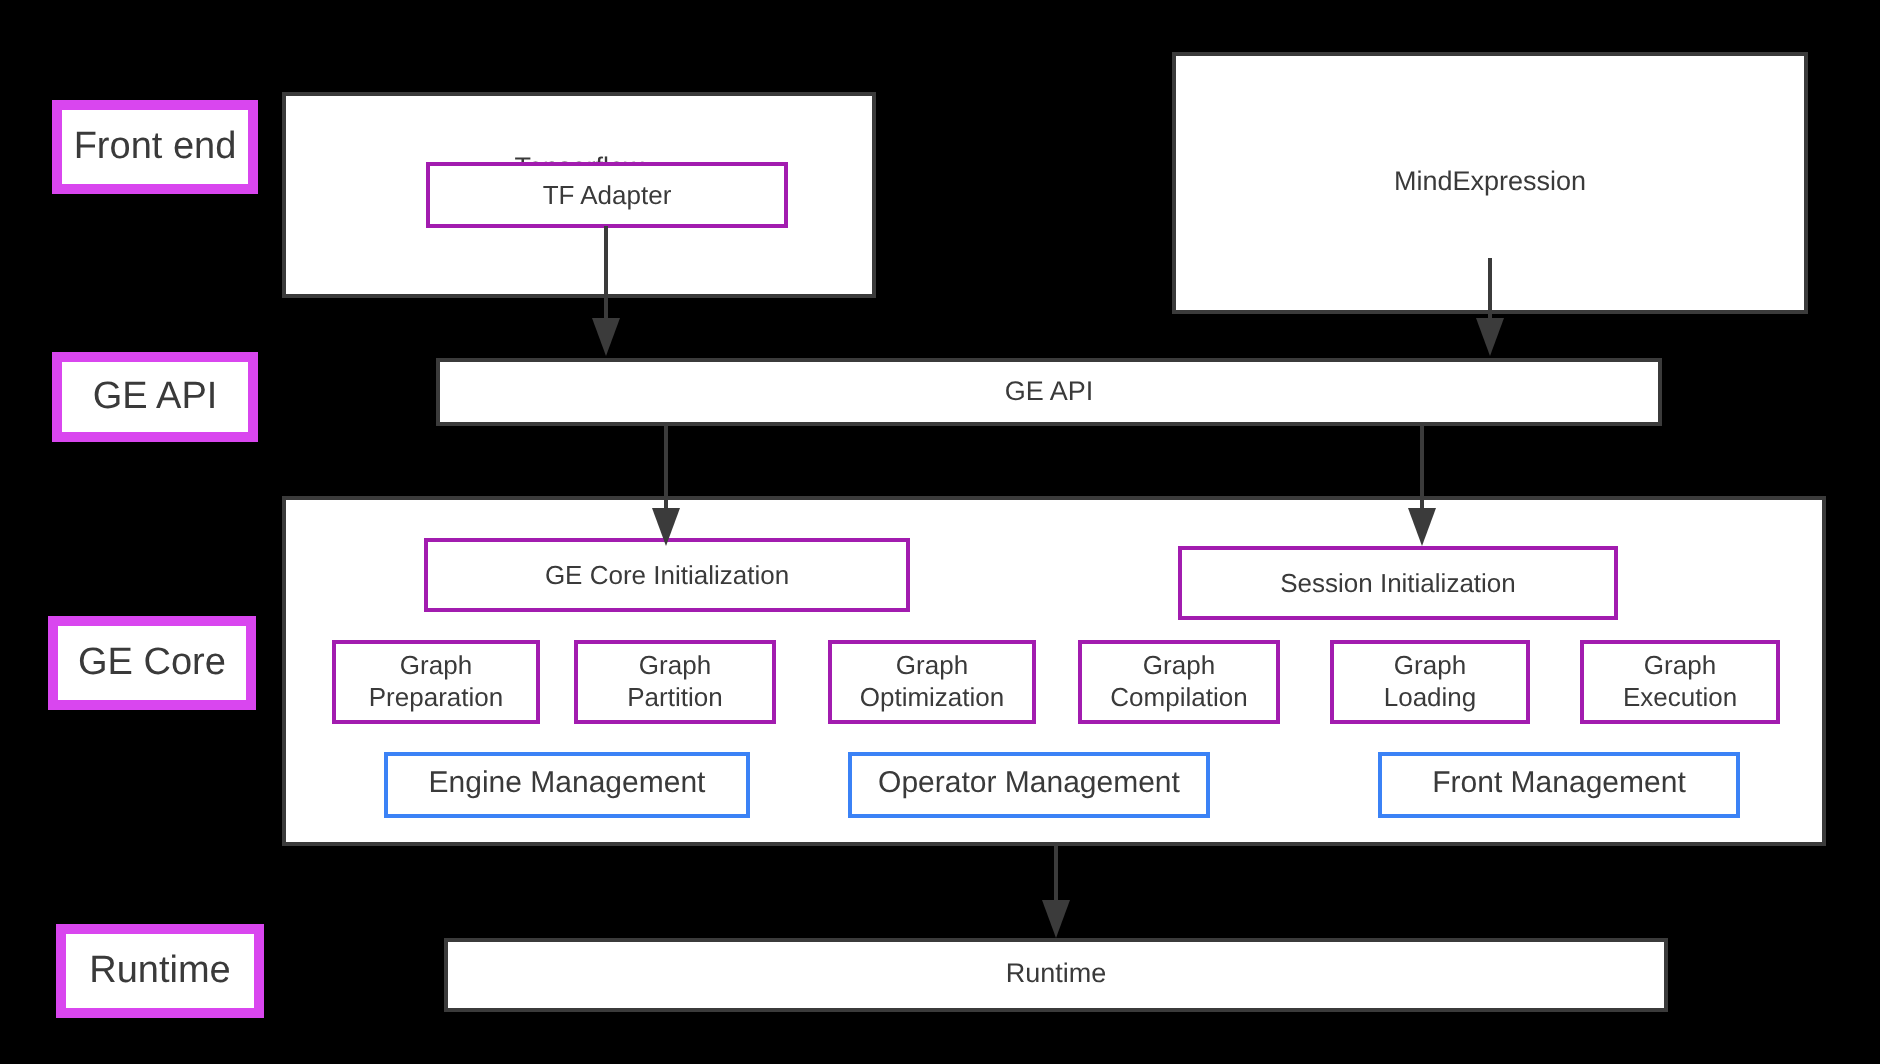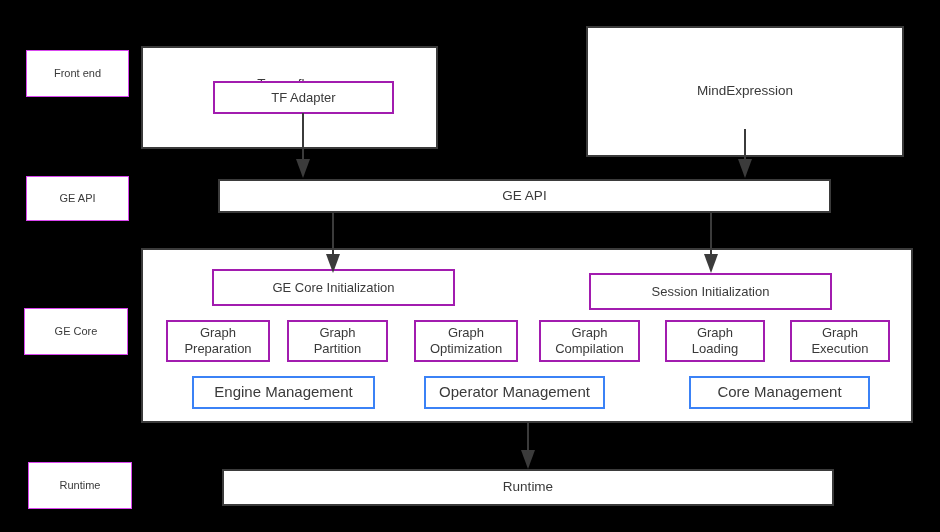--- a/index.html
+++ b/index.html
@@ -22,22 +22,22 @@
     background: #ffffff;
     color: #3a3a3a;
     display: flex;
     align-items: center;
     justify-content: center;
     text-align: center;
     line-height: 1.22;
     white-space: pre-line;
   }
   .lane-label {
-    border: 1px solid #d946ef;
-    font-size: 11px;
+    border: 5px solid #d946ef;
+    font-size: 19px;
   }
   .group {
     border: 2px solid #3b3b3b;
     align-items: flex-start;
     justify-content: center;
     font-size: 13.5px;
   }
   .group > .group-title {
     margin-top: 28px;
     color: #3a3a3a;
@@ -102,21 +102,21 @@
   <div class="box bar" style="left:218px; top:179px; width:613px; height:34px;">
     <span>GE API</span>
   </div>
 
   <div class="box group" style="left:141px; top:248px; width:772px; height:175px; align-items:flex-start; justify-content:flex-start;"></div>
 
   <div class="box node" style="left:212px; top:269px; width:243px; height:37px;">
     <span>GE Core Initialization</span>
   </div>
 
-  <div class="box node" style="left:589px; top:273px; width:243px; height:37px;">
+  <div class="box node" style="left:589px; top:273px; width:220px; height:37px;">
     <span>Session Initialization</span>
   </div>
 
   <div class="box node" style="left:166px; top:320px; width:104px; height:42px;">
     <span>Graph
 Preparation</span>
   </div>
 
   <div class="box node" style="left:287px; top:320px; width:101px; height:42px;">
     <span>Graph
@@ -145,21 +145,21 @@
 
   <div class="box wide-node" style="left:192px; top:376px; width:183px; height:33px;">
     <span>Engine Management</span>
   </div>
 
   <div class="box wide-node" style="left:424px; top:376px; width:181px; height:33px;">
     <span>Operator Management</span>
   </div>
 
   <div class="box wide-node" style="left:689px; top:376px; width:181px; height:33px;">
-    <span>Core Management</span>
+    <span>Front Management</span>
   </div>
 
   <div class="box bar" style="left:222px; top:469px; width:612px; height:37px;">
     <span>Runtime</span>
   </div>
 
   <svg class="connector" style="left:0; top:0; width:940px; height:532px;">
 
     <g>
       <line x1="303" y1="113" x2="303" y2="165"></line>

